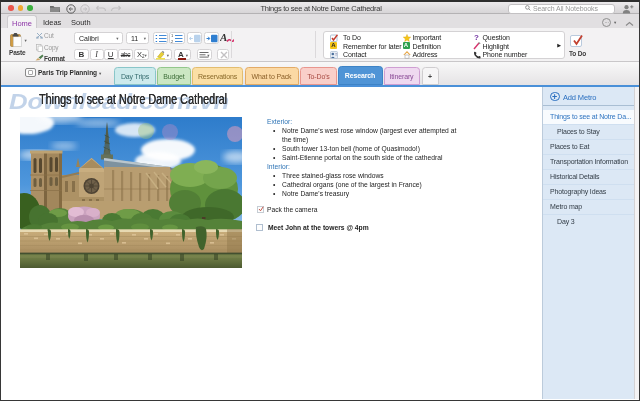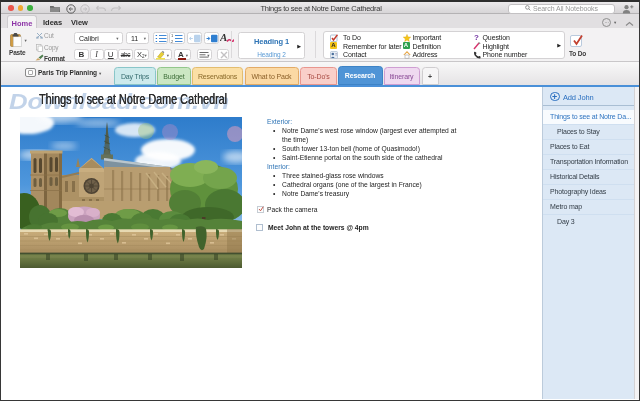--- a/index.html
+++ b/index.html
@@ -6,21 +6,21 @@
 #frame{position:absolute;left:0;top:0;width:640px;height:401px;border:1px solid #373737;border-top:2px solid #2e2e2e;z-index:99;pointer-events:none}
 .abs{position:absolute}
 .cx84{transform:scaleX(.84);transform-origin:0 0}
 
 #titlebar{left:1px;top:2px;width:638px;height:12px;background:linear-gradient(#eceaec,#d7d5d7);border-bottom:1px solid #b4b2b4}
 .light{width:5.5px;height:5.5px;border-radius:50%;top:3px}
 #wintitle{top:2px;left:120px;width:400px;text-align:center;font-size:7.5px;letter-spacing:-.25px;color:#3a3a3a}
 #search{left:507px;top:1.5px;width:107px;height:10px;background:#fff;border:1px solid #c3c1c3;border-radius:3px;color:#999;font-size:7px;letter-spacing:-.1px;line-height:8.5px;text-align:center}
 
 #tabstrip{left:1px;top:14px;width:638px;height:14px;background:#e1dfe1}
-.rtab{top:1px;font-size:7.5px;font-weight:bold;color:#2d2d2d;height:13px;padding:2.5px 0 0 0}
+.rtab{top:1px;font-size:7.5px;font-weight:normal;color:#2d2d2d;height:13px;padding:2.5px 0 0 0}
 #hometab{left:6px;width:30px;background:#f4f3f4;border:1px solid #cecccf;border-bottom:none;border-radius:3px 3px 0 0;color:#8d35a7;text-align:center}
 
 #ribbon{left:1px;top:28px;width:638px;height:34px;background:#f3f2f3;border-bottom:1px solid #c9c7c9}
 .bx{background:#fff;border:1px solid #d4d2d4;border-radius:2.5px}
 .rlabel{font-size:6.5px;letter-spacing:-.2px;color:#3a3a3a}
 .gray{color:#9b9b9b}
 #ribbon .bx svg{display:block}
 .tglbl{font-size:7px;letter-spacing:-.1px;color:#1a1a1a;white-space:nowrap}
 .dd{font-size:4.5px;color:#666}
 
@@ -71,21 +71,21 @@
   <svg class="abs" style="left:620px;top:2px" width="13" height="10" viewBox="0 0 13 10">
       <circle cx="5.5" cy="3.2" r="2.1" fill="#818181"></circle>
       <path d="M1.8 9.5 a3.7 3.4 0 0 1 7.4 0 Z" fill="#818181"></path>
       <path d="M10.8 1.2 v3.2 M9.2 2.8 h3.2" stroke="#818181" stroke-width="1"></path>
     </svg>
 </div>
 
 <div id="tabstrip" class="abs">
   <div class="abs rtab" id="hometab">Home</div>
   <div class="abs rtab" style="left:42px">Ideas</div>
-  <div class="abs rtab" style="left:70px">View</div>
+  <div class="abs rtab" style="left:70px">South</div>
   <div class="abs" style="left:601px;top:4px;width:9px;height:9px;border:1px solid #8f8f8f;border-radius:50%;color:#6f6f6f;font-size:6px;line-height:6px;text-align:center;letter-spacing:-.5px">···</div>
   <div class="abs" style="left:613px;top:6px;color:#5f5f5f;font-size:4.5px">▾</div>
   <svg class="abs" style="left:624px;top:6.5px" width="9" height="6" viewBox="0 0 9 6">
       <path d="M1 4.5 L4.5 1.5 L8 4.5" stroke="#8a8a8a" stroke-width="1.1" fill="none"></path>
     </svg>
 </div>
 
 <div id="ribbon" class="abs">
 
   <svg class="abs" style="left:9px;top:5px" width="12" height="14" viewBox="0 0 12 14">
@@ -174,25 +174,20 @@
         </g>
       </svg>
       <span class="dd" style="position:absolute;right:1px;top:3.5px">▾</span>
     </div>
   <div class="abs bx" style="left:215.5px;top:20.5px;width:12.5px;height:11.5px">
       <svg width="8" height="8" style="margin:1.5px 0 0 2px" viewBox="0 0 8 8">
         <path d="M1 1 L7 7 M7 1 L1 7" stroke="#c3c1c3" stroke-width="1.4"></path>
       </svg>
     </div>
 
-  <div class="abs bx" style="left:237px;top:4px;width:67px;height:27px">
-    <div style="text-align:center;font-size:7.5px;font-weight:bold;color:#2e74b5;margin-top:4px;letter-spacing:-.1px">Heading 1</div>
-    <div style="text-align:center;font-size:6.5px;color:#5b9bd5;margin-top:4.5px;letter-spacing:-.1px">Heading 2</div>
-    <div class="abs" style="right:3px;top:10px;color:#222;font-size:5px">▶</div>
-  </div>
   <div class="abs" style="left:230px;top:3px;width:1px;height:27px;background:#dbd9db"></div>
   <div class="abs" style="left:313.5px;top:3px;width:1px;height:27px;background:#dbd9db"></div>
 
   <div class="abs bx" style="left:322px;top:3px;width:242px;height:27.5px;border-radius:3px">
     <svg class="abs" style="left:6px;top:1.5px" width="8" height="8" viewBox="0 0 8 8">
         <rect x="0.5" y="1" width="6.5" height="6.5" rx="1" fill="#fff" stroke="#9eb4c9" stroke-width=".8"></rect>
         <path d="M2 4 L3.5 6 L7.5 0.8" stroke="#c3392b" stroke-width="1.4" fill="none"></path>
       </svg>
     <div class="abs tglbl" style="left:19px;top:2px">To Do</div>
     <div class="abs" style="left:6px;top:10.2px;width:7px;height:7px;background:#f5c518;color:#222;font-size:6px;line-height:7px;text-align:center;font-weight:bold;border-radius:1px">A</div>
@@ -485,21 +480,21 @@
       <path d="M1 3 L2.5 4.8 L5.2 0.8" stroke="#c4564a" stroke-width="1" fill="none"></path>
     </svg>
   <div class="abs cx84" style="left:266px;top:117.5px;font-size:8px;color:#1c1c1c;white-space:nowrap">Pack the camera</div>
   <div class="abs" style="left:255px;top:136.5px;width:7px;height:7px;border:1px solid #b0bfd0;background:#fdfdfd"></div>
   <div class="abs cx84" style="left:267px;top:135.5px;font-size:8px;font-weight:bold;color:#1c1c1c;white-space:nowrap">Meet John at the towers @ 4pm</div>
 </div>
 
 <div id="sidebar" class="abs">
   <div class="abs" style="left:0;top:0;width:92px;height:19px;border-bottom:1px solid #a9bed3">
     <span style="position:absolute;left:7px;top:4.5px;width:9.5px;height:9.5px;border:1px solid #2a6fc0;border-radius:50%;color:#2a6fc0;font-size:9px;line-height:8.5px;text-align:center;font-weight:bold">+</span>
-    <span style="position:absolute;left:20px;top:6px;font-size:7.5px;letter-spacing:-.15px;color:#2a6fc0">Add John</span>
+    <span style="position:absolute;left:20px;top:6px;font-size:7.5px;letter-spacing:-.15px;color:#2a6fc0">Add Metro</span>
   </div>
   <div class="abs prow" style="top:22.5px;background:#f8fbfe;color:#2f74c0">Things to see at Notre Da...</div>
   <div class="abs prow" style="top:37.5px;padding-left:14px">Places to Stay</div>
   <div class="abs prow" style="top:52.5px">Places to Eat</div>
   <div class="abs prow" style="top:67.5px">Transportation Information</div>
   <div class="abs prow" style="top:82.5px">Historical Details</div>
   <div class="abs prow" style="top:97.5px">Photography Ideas</div>
   <div class="abs prow" style="top:112.5px">Metro map</div>
   <div class="abs prow" style="top:127.5px;padding-left:14px;border-bottom:none">Day 3</div>
 </div>

